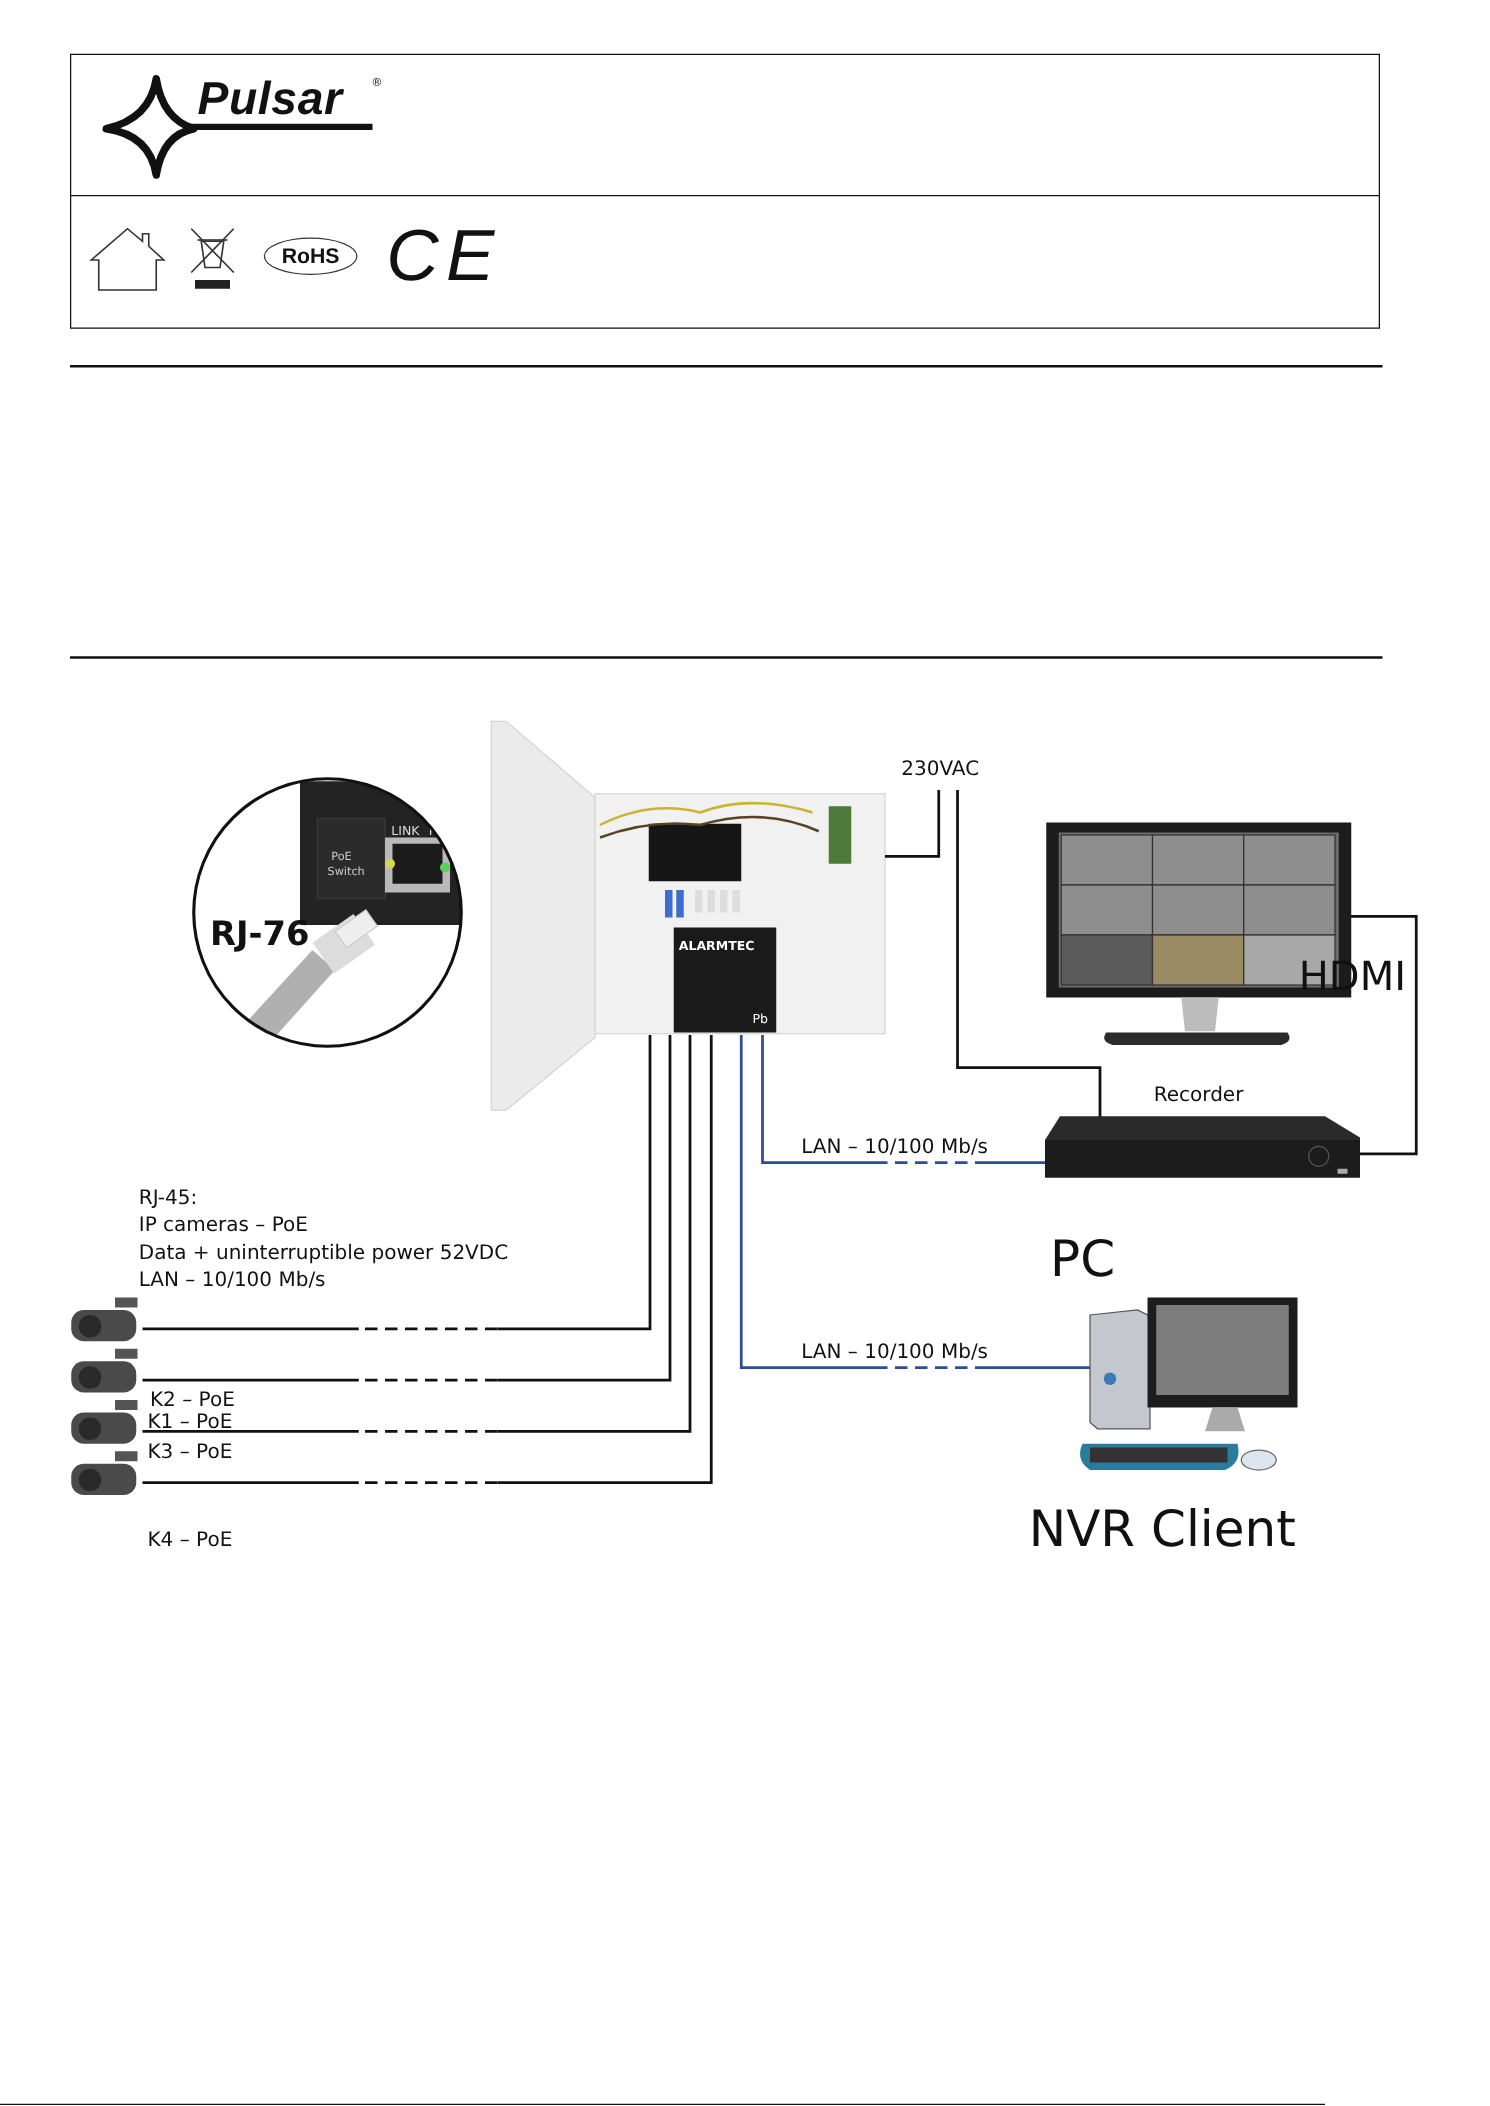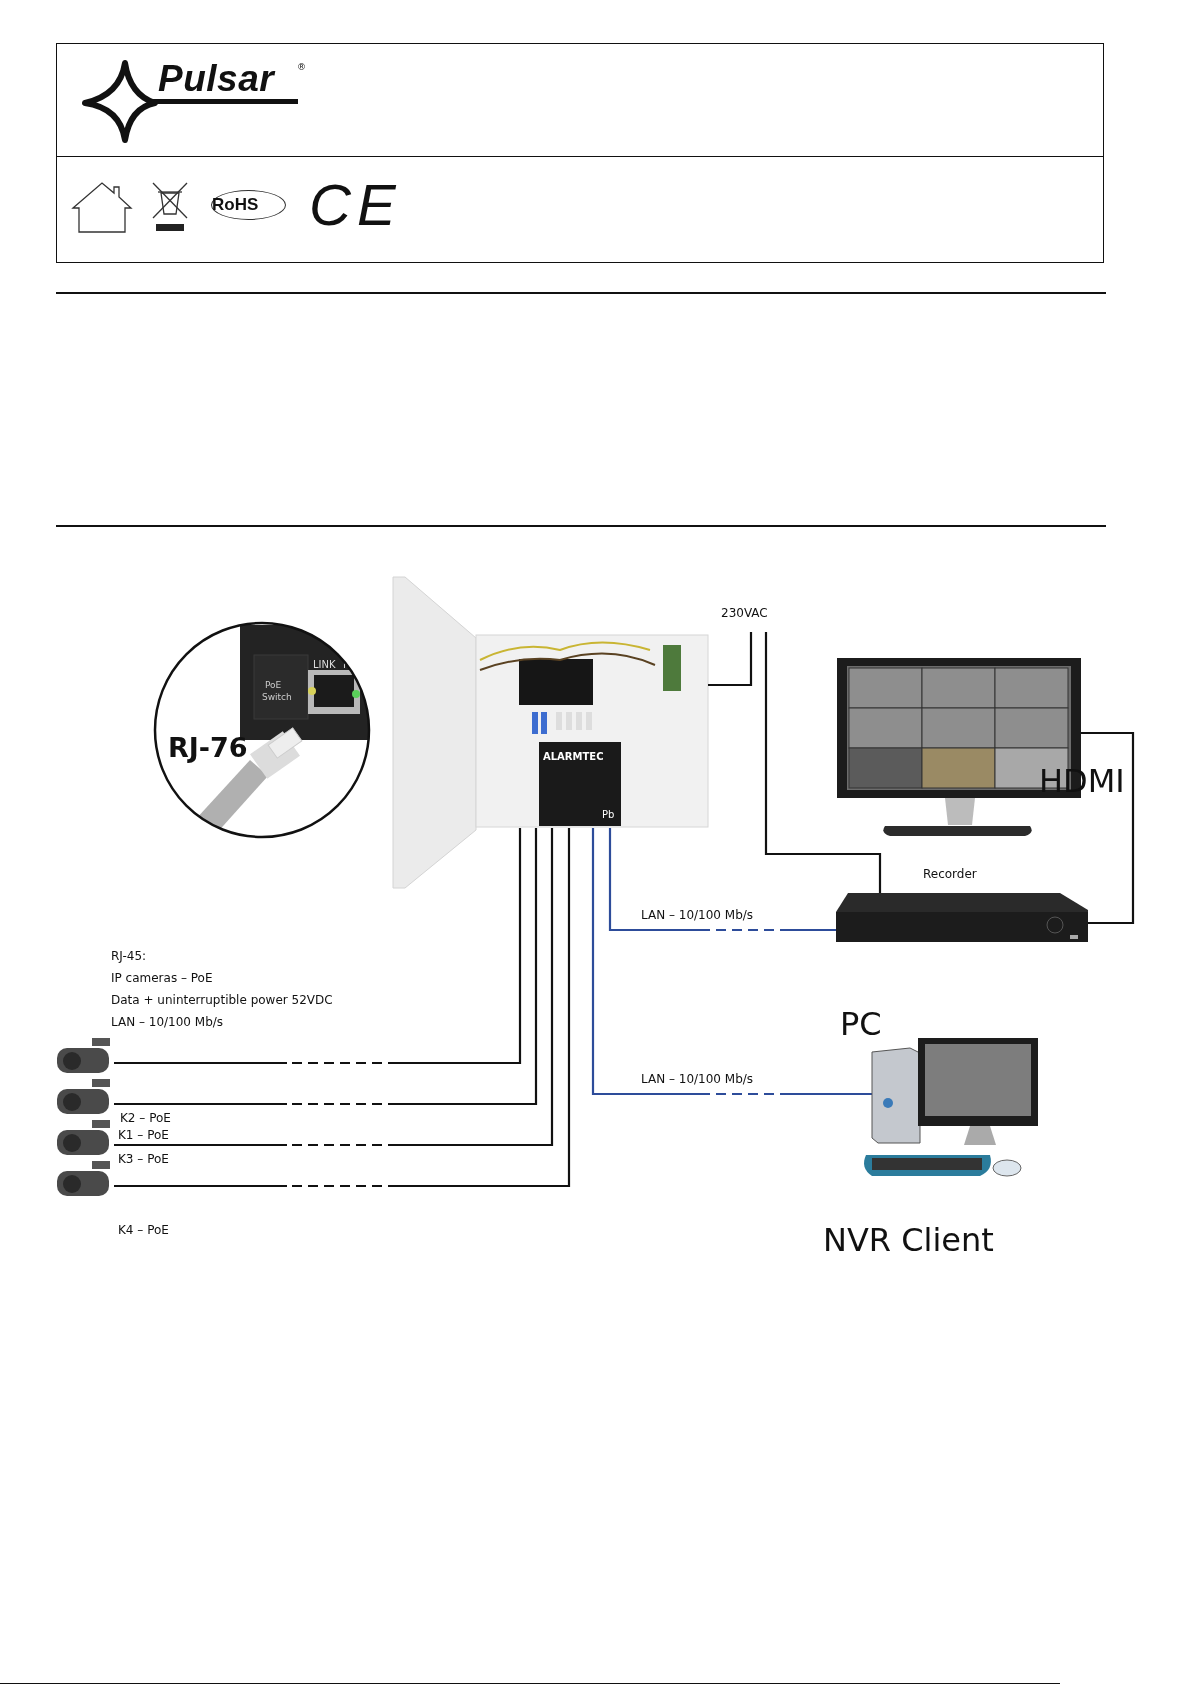--- a/index.html
+++ b/index.html
@@ -3,25 +3,25 @@
 <meta charset="utf-8">
 <style>
   html, body { margin:0; padding:0; background:#fff; }
   body { width:1192px; height:1685px; position:relative; overflow:hidden; font-family:"DejaVu Sans", sans-serif; color:#111; }
   .abs { position:absolute; }
   .header-box { left:56px; top:43px; width:1048px; height:220px; border:1.5px solid #111; box-sizing:border-box; }
   .header-divider { left:56px; top:156px; width:1048px; height:0; border-top:1.5px solid #111; }
   .rule { left:56px; width:1050px; height:0; border-top:2.5px solid #111; }
   .logo-text { left:158px; top:58px; font-family:"Liberation Sans", sans-serif; font-weight:bold; font-style:italic; font-size:37px; letter-spacing:0.5px; }
   .reg { left:297px; top:62px; font-size:9px; }
-  .rohs { left:211px; top:190px; width:75px; height:30px; border:1.5px solid #333; border-radius:50%; box-sizing:border-box; font-family:"Liberation Sans", sans-serif; font-weight:bold; font-size:17px; line-height:27px; }
+  .rohs { left:211px; top:190px; width:75px; height:30px; border:1.5px solid #333; border-radius:50%; box-sizing:border-box; font-family:"Liberation Sans", sans-serif; font-weight:bold; font-size:17px; text-align:center; line-height:27px; }
   .ce { left:309px; top:176px; font-family:"Liberation Sans", sans-serif; font-size:58px; line-height:58px; letter-spacing:6px;font-style:italic; }
-  .lbl { font-family:"DejaVu Sans", sans-serif; font-size:12px; white-space:nowrap; line-height:1; }
+  .lbl { font-family:"DejaVu Sans", sans-serif; font-size:16px; white-space:nowrap; line-height:1; }
   .rj45-text { left:168px; top:734px; font-weight:bold; font-size:27px; }
-  .big { font-size:32px;margin-top:20px; }
+  .big { font-size:40px; }
   .hdmi { font-size:32px; }
   svg { position:absolute; left:0; top:0; }
 </style>
 </head>
 <body>
 
 <div class="abs header-box"></div>
 <div class="abs header-divider"></div>
 
 <svg width="1192" height="300">

